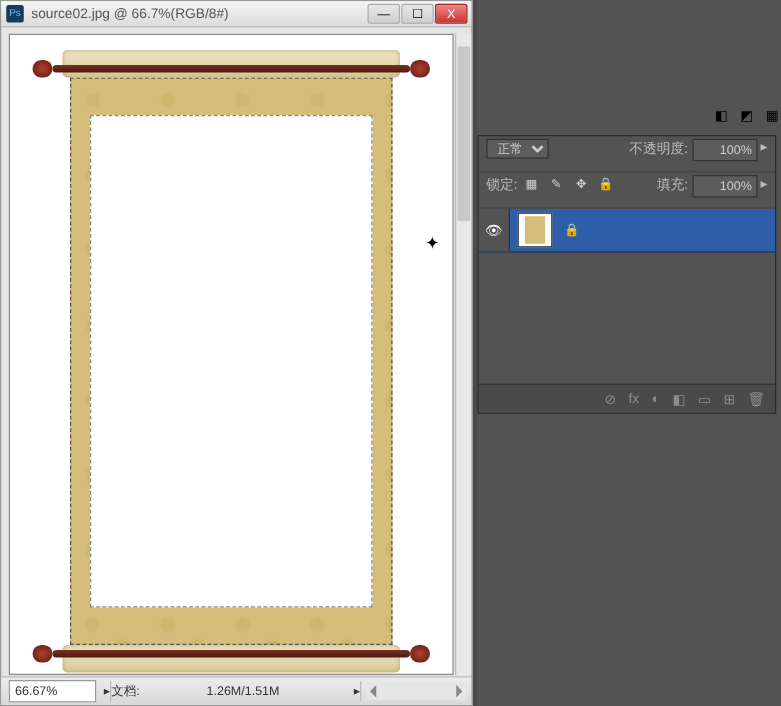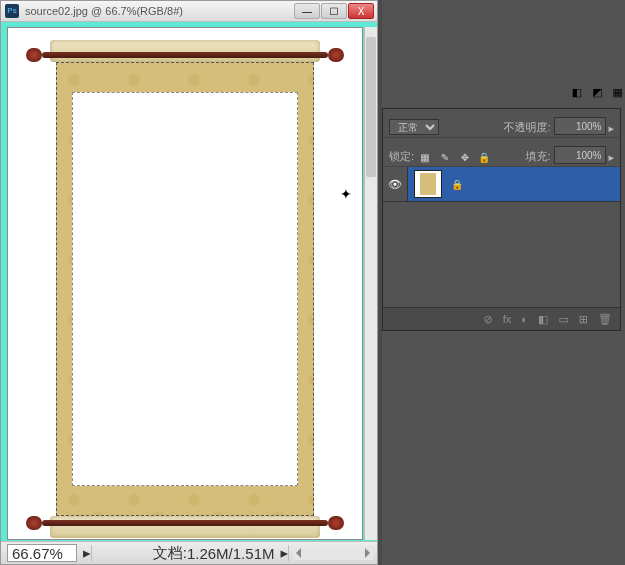--- a/index.html
+++ b/index.html
@@ -1,31 +1,31 @@
 <!DOCTYPE html>
 <html><head>
 <meta charset="utf-8">
 <style>
 html,body{margin:0;padding:0;width:625px;height:565px;font-family:"Microsoft YaHei",Tahoma,sans-serif;font-size:11px;background:#4a4a4a;overflow:hidden}
-.window{position:absolute;left:0;top:0;width:378px;height:565px;background:#5eead4;border:1px solid #999;box-sizing:border-box}
+.window{position:absolute;left:0;top:0;width:378px;height:565px;background:#e5e5e5;border:1px solid #999;box-sizing:border-box}
 .titlebar{height:20px;background:linear-gradient(#f5f5f5,#dcdcdc);border-bottom:1px solid #bbb;display:flex;align-items:center;padding:0 4px;position:relative}
 .titlebar .ps-ico{width:14px;height:14px;background:#1a3a5a;border-radius:2px;margin-right:6px;position:relative}
 .titlebar .ps-ico::after{content:"Ps";color:#5ac8fa;font:8px/14px sans-serif;position:absolute;width:100%;text-align:center}
 .titlebar .title{color:#555;font-size:11px}
 .winbtns{position:absolute;right:3px;top:2px;display:flex}
 .winbtns>div{width:24px;height:14px;margin-left:1px;border-radius:2px;display:flex;align-items:center;justify-content:center;font-size:10px}
 .btn-min{background:linear-gradient(#e8e8e8,#cfcfcf);border:1px solid #aaa}
 .btn-max{background:linear-gradient(#e8e8e8,#cfcfcf);border:1px solid #aaa}
 .btn-close{background:linear-gradient(#e88,#c33);border:1px solid #a22;color:#fff}
 .canvas-area{position:absolute;left:6px;top:26px;right:14px;bottom:24px;background:#fff;border:1px solid #888;overflow:hidden}
 .scroll-y{position:absolute;right:0;top:26px;width:12px;bottom:24px;background:#e8e8e8;border-left:1px solid #bbb}
 .scroll-y .thumb{position:absolute;left:1px;right:1px;top:10px;height:140px;background:#c8c8c8;border-radius:2px}
-.statusbar{position:absolute;left:0;right:0;bottom:0;height:22px;background:linear-gradient(#ececec,#d8d8d8);border-top:1px solid #bbb;display:flex;align-items:center;font-size:15px;color:#333}
+.statusbar{position:absolute;left:0;right:0;bottom:0;height:22px;background:linear-gradient(#ececec,#d8d8d8);border-top:1px solid #bbb;display:flex;align-items:center;font-size:10px;color:#333}
 .zoom-box{width:60px;height:16px;background:#fff;border:1px solid #999;margin:0 6px;display:flex;align-items:center;padding:0 4px}
-.stat-mid{flex:1;display:flex;align-items:center;justify-content:flex-end;border-left:1px solid #bbb;border-right:1px solid #bbb;height:16px}
+.stat-mid{flex:1;display:flex;align-items:center;justify-content:space-between;border-left:1px solid #bbb;border-right:1px solid #bbb;height:16px}
 .stat-right{width:80px;height:14px;background:#e6e6e6;margin:0 4px;position:relative}
 .stat-right::before,.stat-right::after{content:"";position:absolute;width:0;height:0;border:5px solid transparent;top:2px}
 .stat-right::before{border-right-color:#888;left:-2px}
 .stat-right::after{border-left-color:#888;right:-2px}
 
 .scroll-img{position:absolute;left:18px;top:8px;width:318px;height:506px}
 .rod{position:absolute;left:0;right:0;height:14px}
 .rod.top{top:12px}.rod.bot{bottom:12px}
 .rod .bar{position:absolute;left:16px;right:16px;top:4px;height:6px;background:linear-gradient(#7a3020,#4a1a10);border-radius:3px}
 .rod .knob{position:absolute;width:16px;height:14px;background:radial-gradient(#b04030,#5a1a10);border-radius:7px}
@@ -37,21 +37,21 @@
 .sel-outer{position:absolute;left:30px;right:30px;top:26px;bottom:26px;border:1px dashed #555;pointer-events:none}
 .wand{position:absolute;left:332px;top:158px;width:16px;height:16px;pointer-events:none;color:#000;font-size:14px}
 
 .rail{position:absolute;left:382px;right:0;top:0;bottom:0;background:#535353}
 .tab-strip{position:absolute;right:2px;top:86px;display:flex;gap:10px}
 .panel{position:absolute;left:0;right:4px;top:108px;background:#535353;border:1px solid #2a2a2a;color:#ccc}
 .panel-tabs{display:flex;background:#3a3a3a;border-bottom:1px solid #222;height:20px;align-items:flex-end}
 .panel-tabs>div{padding:3px 7px;font-size:11px;color:#bbb;background:#3a3a3a;border-right:1px solid #222;cursor:pointer}
 .panel-tabs>div.active{background:#535353;color:#eee}
 .panel-tabs .menu{margin-left:auto;padding:3px 6px;color:#bbb}
-.panel-row{display:flex;align-items:flex-end;height:24px;padding:2px 6px;border-bottom:1px solid #444;font-size:11px;color:#bbb}
+.panel-row{display:flex;align-items:flex-start;height:24px;padding:2px 6px;border-bottom:1px solid #444;font-size:11px;color:#bbb}
 .panel-row select,.panel-row .nbox{height:16px;background:#5c5c5c;border:1px solid #333;color:#ccc;font-size:10px;padding:0 4px}
 .panel-row .lbl{margin-left:auto;margin-right:4px}
 .nbox{width:42px;display:inline-flex;align-items:center;justify-content:flex-end}
 .lock-icons{display:flex;gap:6px;margin-left:4px}
 .lock-icons span{width:14px;height:14px;display:flex;align-items:center;justify-content:center;font-size:10px;color:#ccc}
 .layers-list{background:#535353;height:140px;overflow:auto}
 .layer-row{display:flex;align-items:center;height:34px;background:#2f5ea8;color:#fff;border-bottom:1px solid #333}
 .eye{width:24px;height:34px;background:#535353;display:flex;align-items:center;justify-content:center;border-right:1px solid #333}
 .thumb-box{width:26px;height:26px;background:#fff;margin:0 6px;border:1px solid #222;position:relative}
 .thumb-box::after{content:"";position:absolute;left:5px;right:5px;top:2px;bottom:2px;background:#d4be7a}

